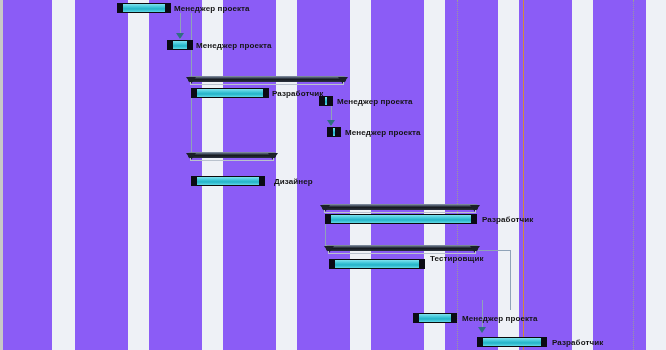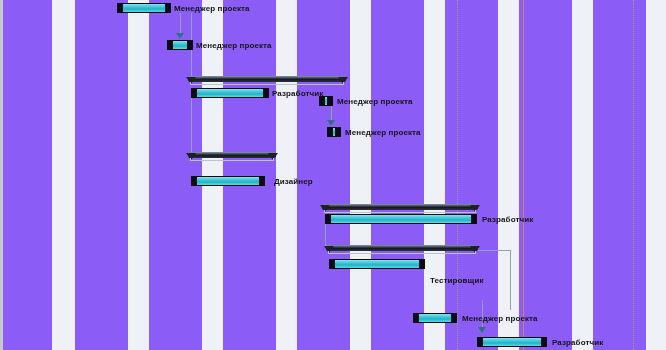--- a/index.html
+++ b/index.html
@@ -173,20 +173,20 @@
       </div>
       <div class="taskbar" style="left: 326px; top: 214px; width: 150px;"></div>
       <div class="reslabel" style="left: 482px; top: 215px;">Разработчик</div>
       <div class="summary" style="left: 326px; top: 245px; width: 152px;">
         <div class="sbody"></div>
         <div class="scap l"></div>
         <div class="scap r"></div>
         <div class="shadow"></div>
       </div>
       <div class="taskbar" style="left: 330px; top: 259px; width: 94px;"></div>
-      <div class="reslabel" style="left: 430px; top: 276px;">Тестировщик</div>
+      <div class="reslabel" style="left: 430px; top: 254px;">Тестировщик</div>
       <div class="taskbar" style="left: 414px; top: 313px; width: 42px;"></div>
       <div class="reslabel" style="left: 462px; top: 314px;">Менеджер проекта</div>
       <div class="taskbar" style="left: 478px; top: 337px; width: 68px;"></div>
       <div class="reslabel" style="left: 552px; top: 338px;">Разработчик</div>
     </div>
 
 </div>
 
 </body></html>

